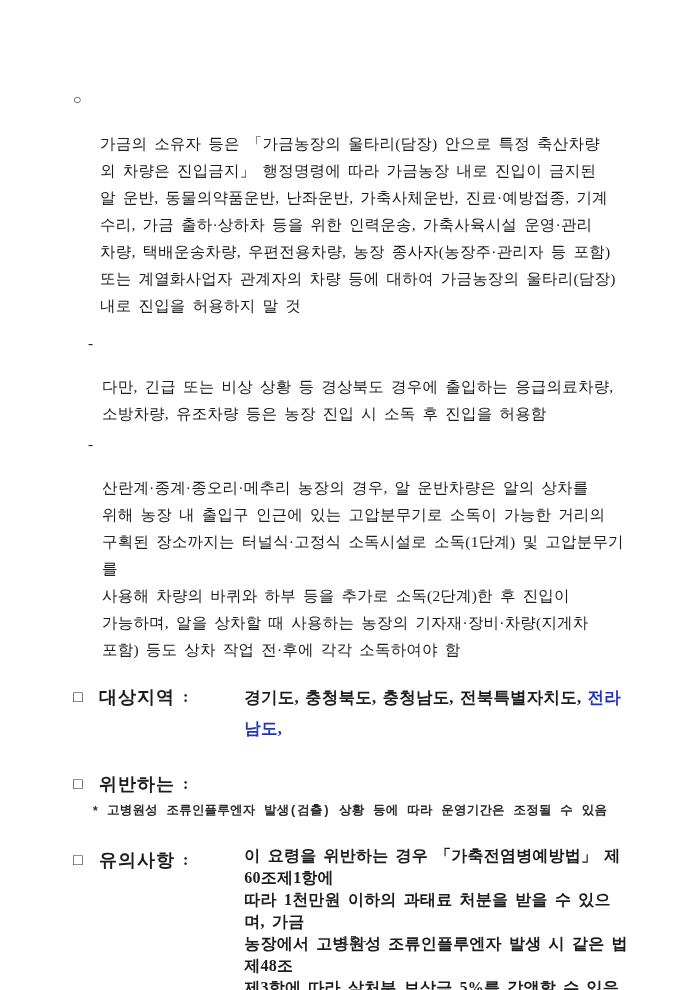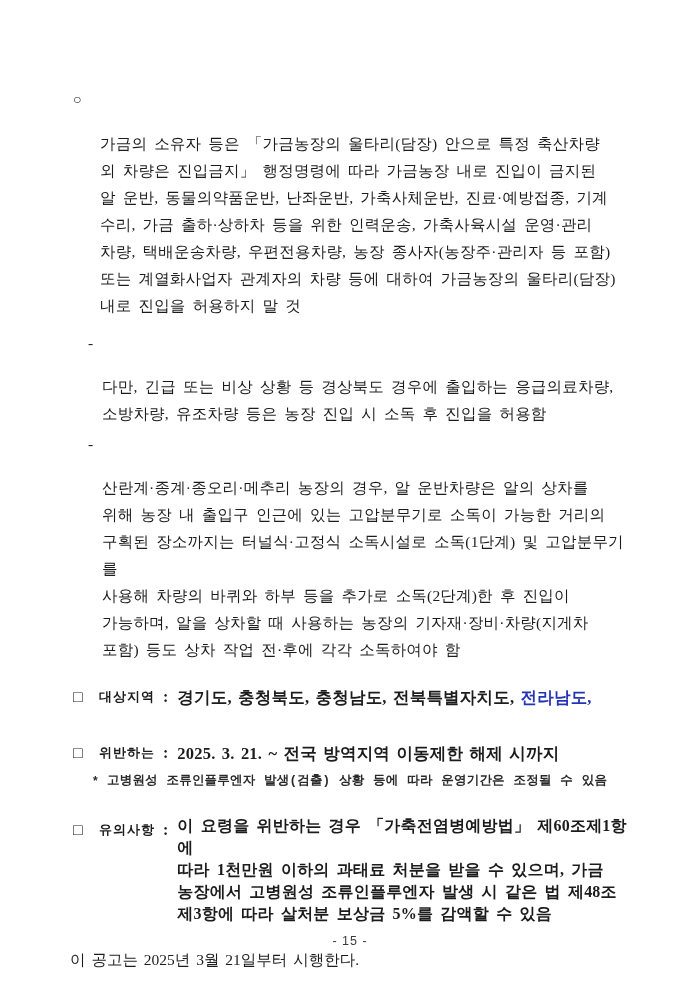--- a/index.html
+++ b/index.html
@@ -49,37 +49,38 @@
   .section .sq-marker {
     flex: 0 0 auto;
     width: 26px;
     font-size: 16px;
     line-height: 30px;
     font-weight: 700;
   }
   .section .label {
     flex: 0 0 auto;
     font-weight: 700;
-    font-size: 13px;
+    font-size: 18px;
     line-height: 30px;
     letter-spacing: 1px;
   }
   .section .colon {
     flex: 0 0 auto;
     font-weight: 700;
     font-size: 16px;
     line-height: 30px;
     padding: 0 9px 0 8px;
   }
   .section .value {
     flex: 1 1 auto;
     font-size: 16.5px;
     line-height: 31px;
     letter-spacing: 0.2px;
     word-spacing: 2px;
+    margin-left: 47px;
   }
   .section .value.bold { font-weight: 700; }
   .sec-target { margin-top: 19px; }
   .sec-period { margin-top: 25px; }
   .sec-notice { margin-top: 24px; }
   .sec-notice .value {
     font-weight: 700;
     font-size: 16px;
     line-height: 22px;
     white-space: pre-line;
@@ -164,21 +165,20 @@
     <span class="colon">:</span>
     <div class="value bold">
       <span>경기도, 충청북도, 충청남도, 전북특별자치도, </span><span class="highlight-blue">전라남도,</span><br>
     </div>
   </div>
 
   <div class="section sec-period">
     <span class="sq-marker">□</span>
     <span class="label">위반하는</span>
     <span class="colon">:</span>
-    <div class="value bold">2025. 3. 21. ~ 전국 방역지역 이동제한 해제 시까지</div>
   </div>
   <div class="period-note">
     <span class="asterisk">*</span>
     <span class="note-text">고병원성 조류인플루엔자 발생(검출) 상황 등에 따라 운영기간은 조정될 수 있음</span>
   </div>
 
   <div class="section sec-notice">
     <span class="sq-marker">□</span>
     <span class="label">유의사항</span>
     <span class="colon">:</span>

